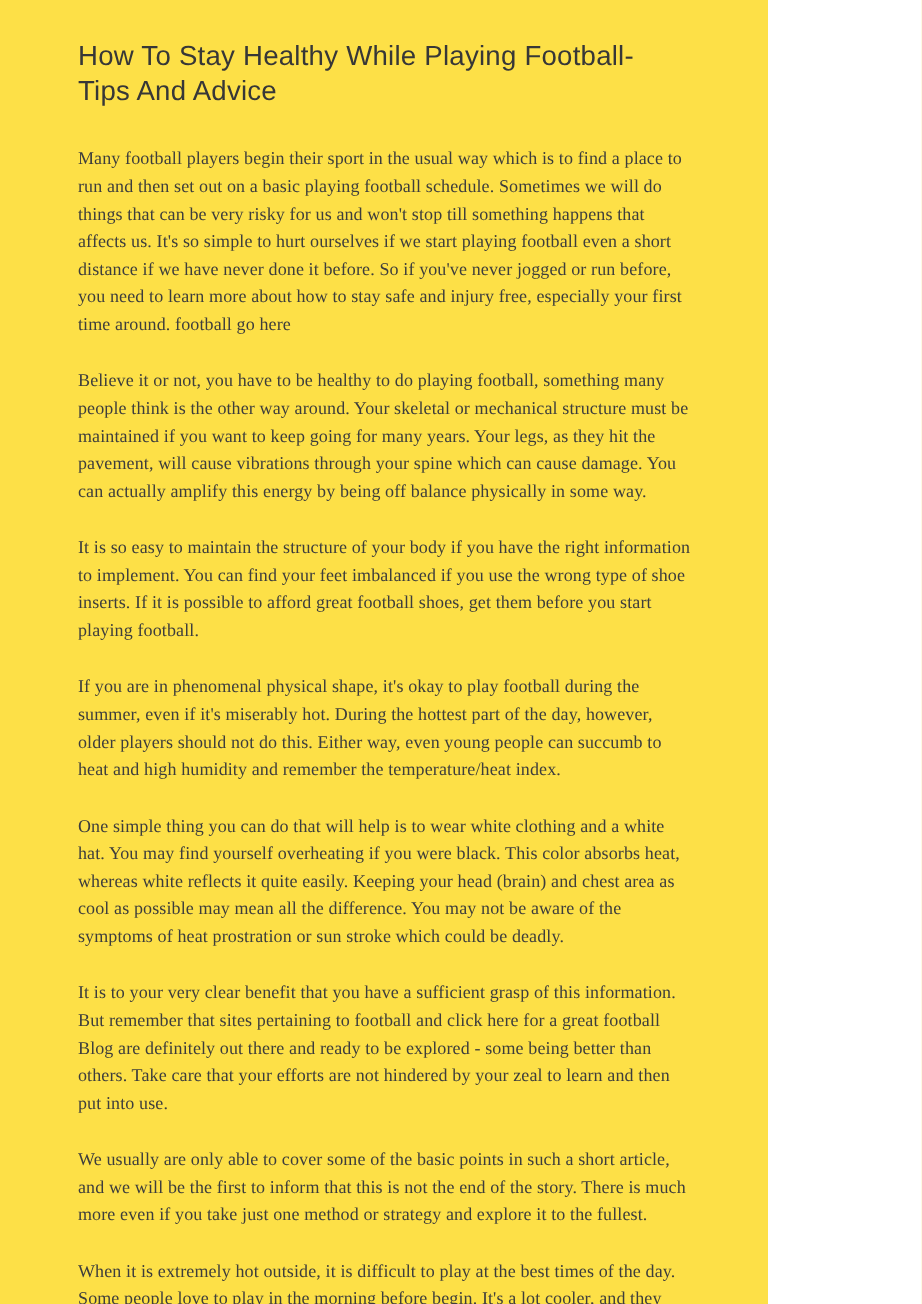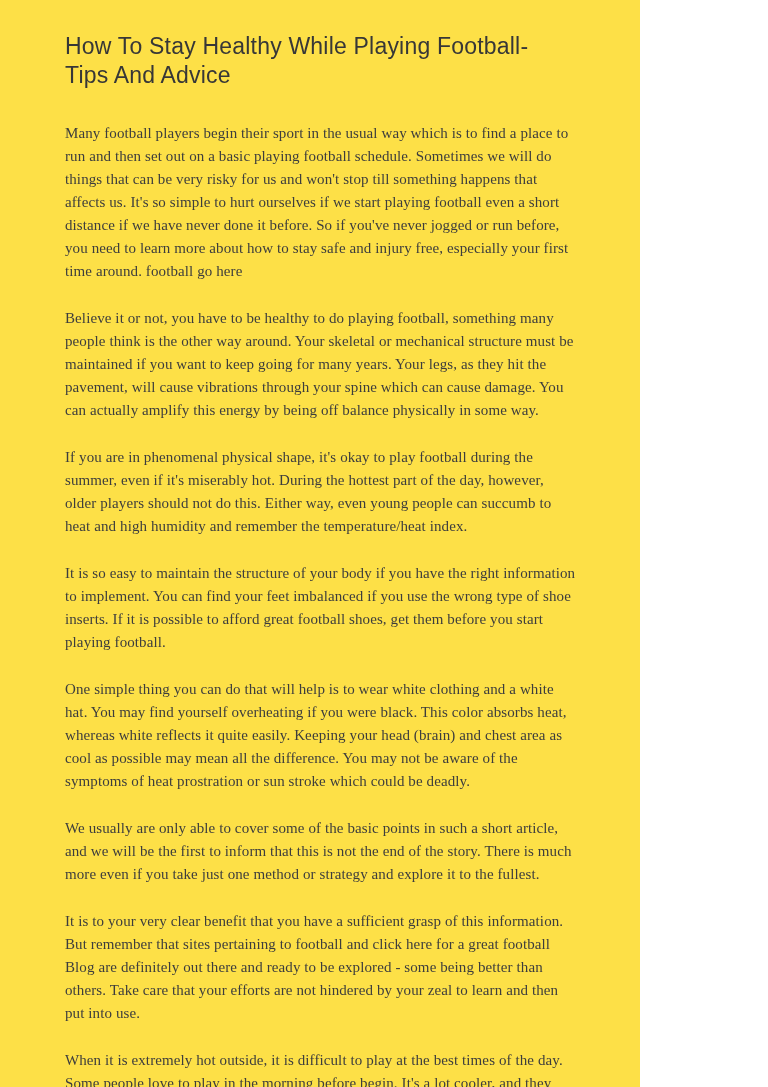--- a/index.html
+++ b/index.html
@@ -41,20 +41,20 @@
 </style>
 </head>
 <body>
 
 <div class="page">
   <h1 class="doc-title">How To Stay Healthy While Playing Football- Tips And Advice</h1>
 
   <div>
     <p class="doc-paragraph">Many football players begin their sport in the usual way which is to find a place to run and then set out on a basic playing football schedule. Sometimes we will do things that can be very risky for us and won't stop till something happens that affects us. It's so simple to hurt ourselves if we start playing football even a short distance if we have never done it before. So if you've never jogged or run before, you need to learn more about how to stay safe and injury free, especially your first time around. football go here</p>
     <p class="doc-paragraph">Believe it or not, you have to be healthy to do playing football, something many people think is the other way around. Your skeletal or mechanical structure must be maintained if you want to keep going for many years. Your legs, as they hit the pavement, will cause vibrations through your spine which can cause damage. You can actually amplify this energy by being off balance physically in some way.</p>
+    <p class="doc-paragraph">It is so easy to maintain the structure of your body if you have the right information to implement. You can find your feet imbalanced if you use the wrong type of shoe inserts. If it is possible to afford great football shoes, get them before you start playing football.</p>
     <p class="doc-paragraph">If you are in phenomenal physical shape, it's okay to play football during the summer, even if it's miserably hot. During the hottest part of the day, however, older players should not do this. Either way, even young people can succumb to heat and high humidity and remember the temperature/heat index.</p>
-    <p class="doc-paragraph">It is so easy to maintain the structure of your body if you have the right information to implement. You can find your feet imbalanced if you use the wrong type of shoe inserts. If it is possible to afford great football shoes, get them before you start playing football.</p>
     <p class="doc-paragraph">One simple thing you can do that will help is to wear white clothing and a white hat. You may find yourself overheating if you were black. This color absorbs heat, whereas white reflects it quite easily. Keeping your head (brain) and chest area as cool as possible may mean all the difference. You may not be aware of the symptoms of heat prostration or sun stroke which could be deadly.</p>
+    <p class="doc-paragraph">It is to your very clear benefit that you have a sufficient grasp of this information. But remember that sites pertaining to football and click here for a great football Blog are definitely out there and ready to be explored - some being better than others. Take care that your efforts are not hindered by your zeal to learn and then put into use.</p>
     <p class="doc-paragraph">We usually are only able to cover some of the basic points in such a short article, and we will be the first to inform that this is not the end of the story. There is much more even if you take just one method or strategy and explore it to the fullest.</p>
-    <p class="doc-paragraph">It is to your very clear benefit that you have a sufficient grasp of this information. But remember that sites pertaining to football and click here for a great football Blog are definitely out there and ready to be explored - some being better than others. Take care that your efforts are not hindered by your zeal to learn and then put into use.</p>
     <p class="doc-paragraph">When it is extremely hot outside, it is difficult to play at the best times of the day. Some people love to play in the morning before begin. It's a lot cooler, and they can avoid the heat.</p>
   </div>
 </div>
 
 </body></html>

